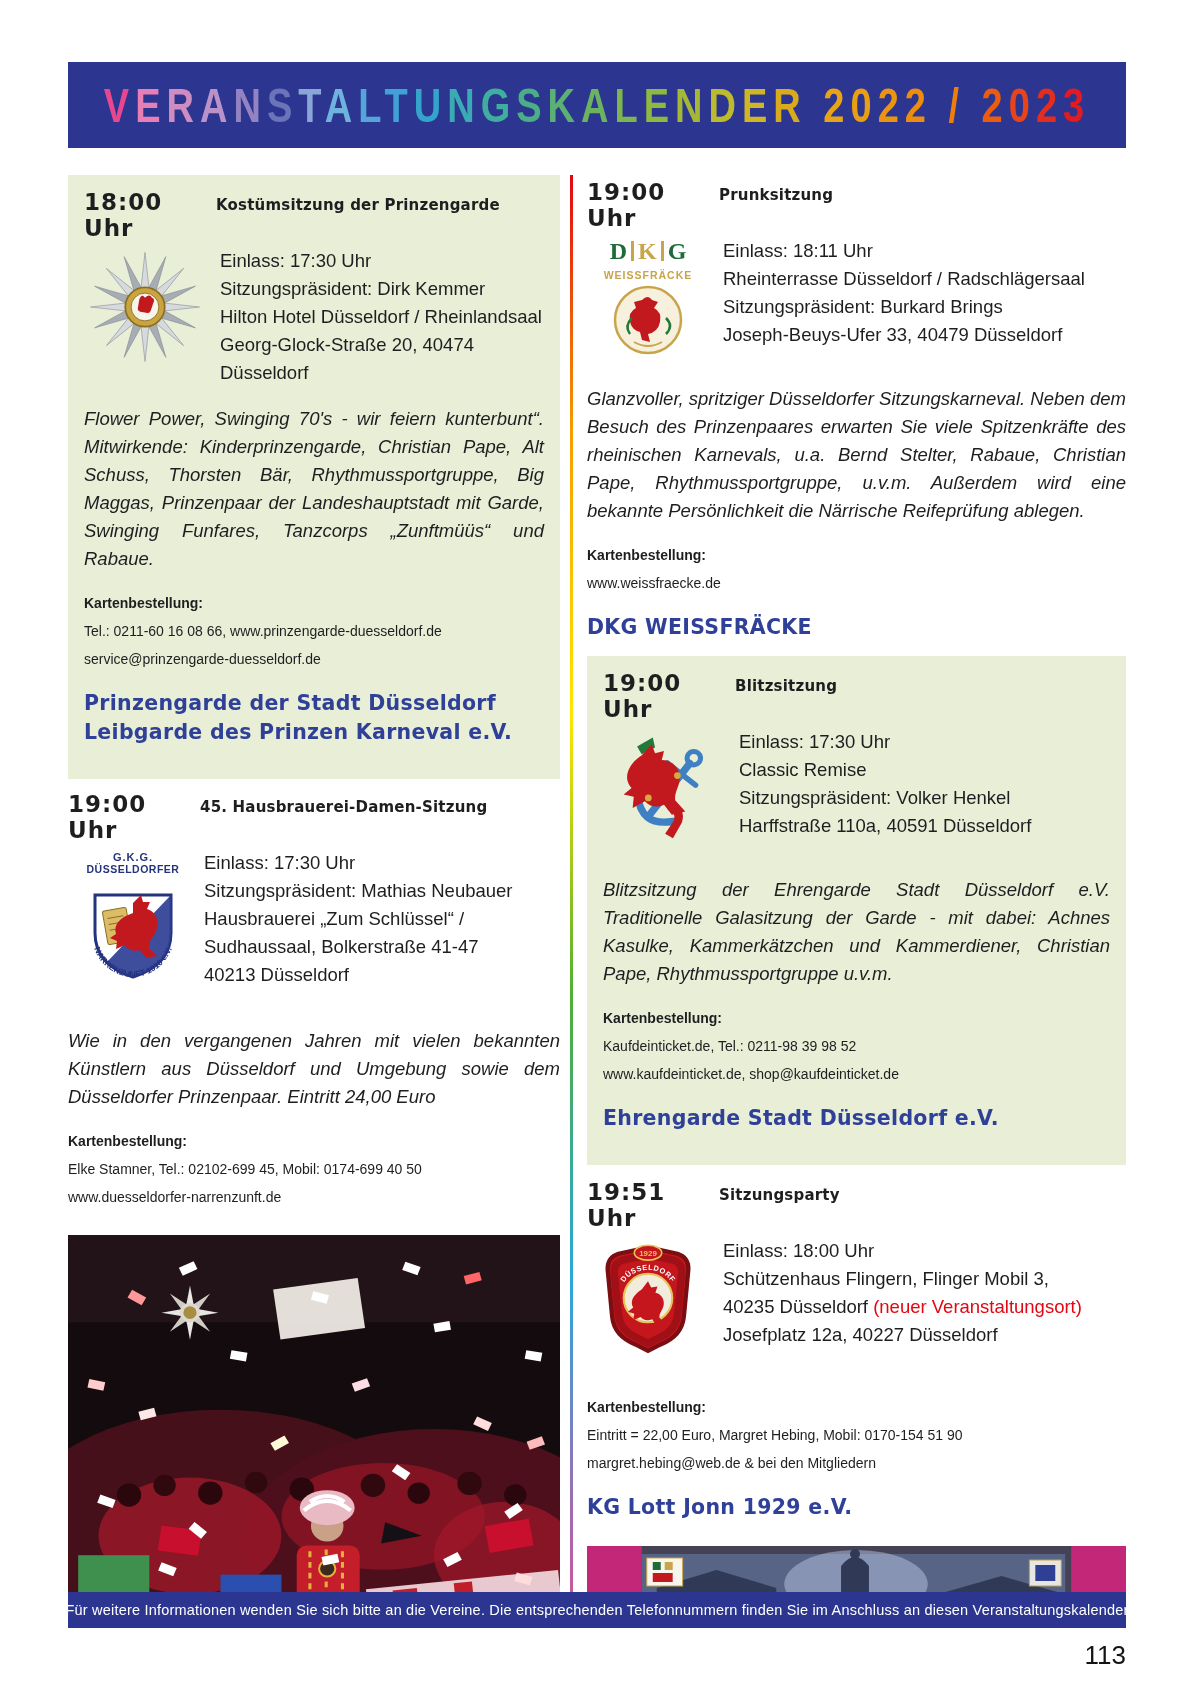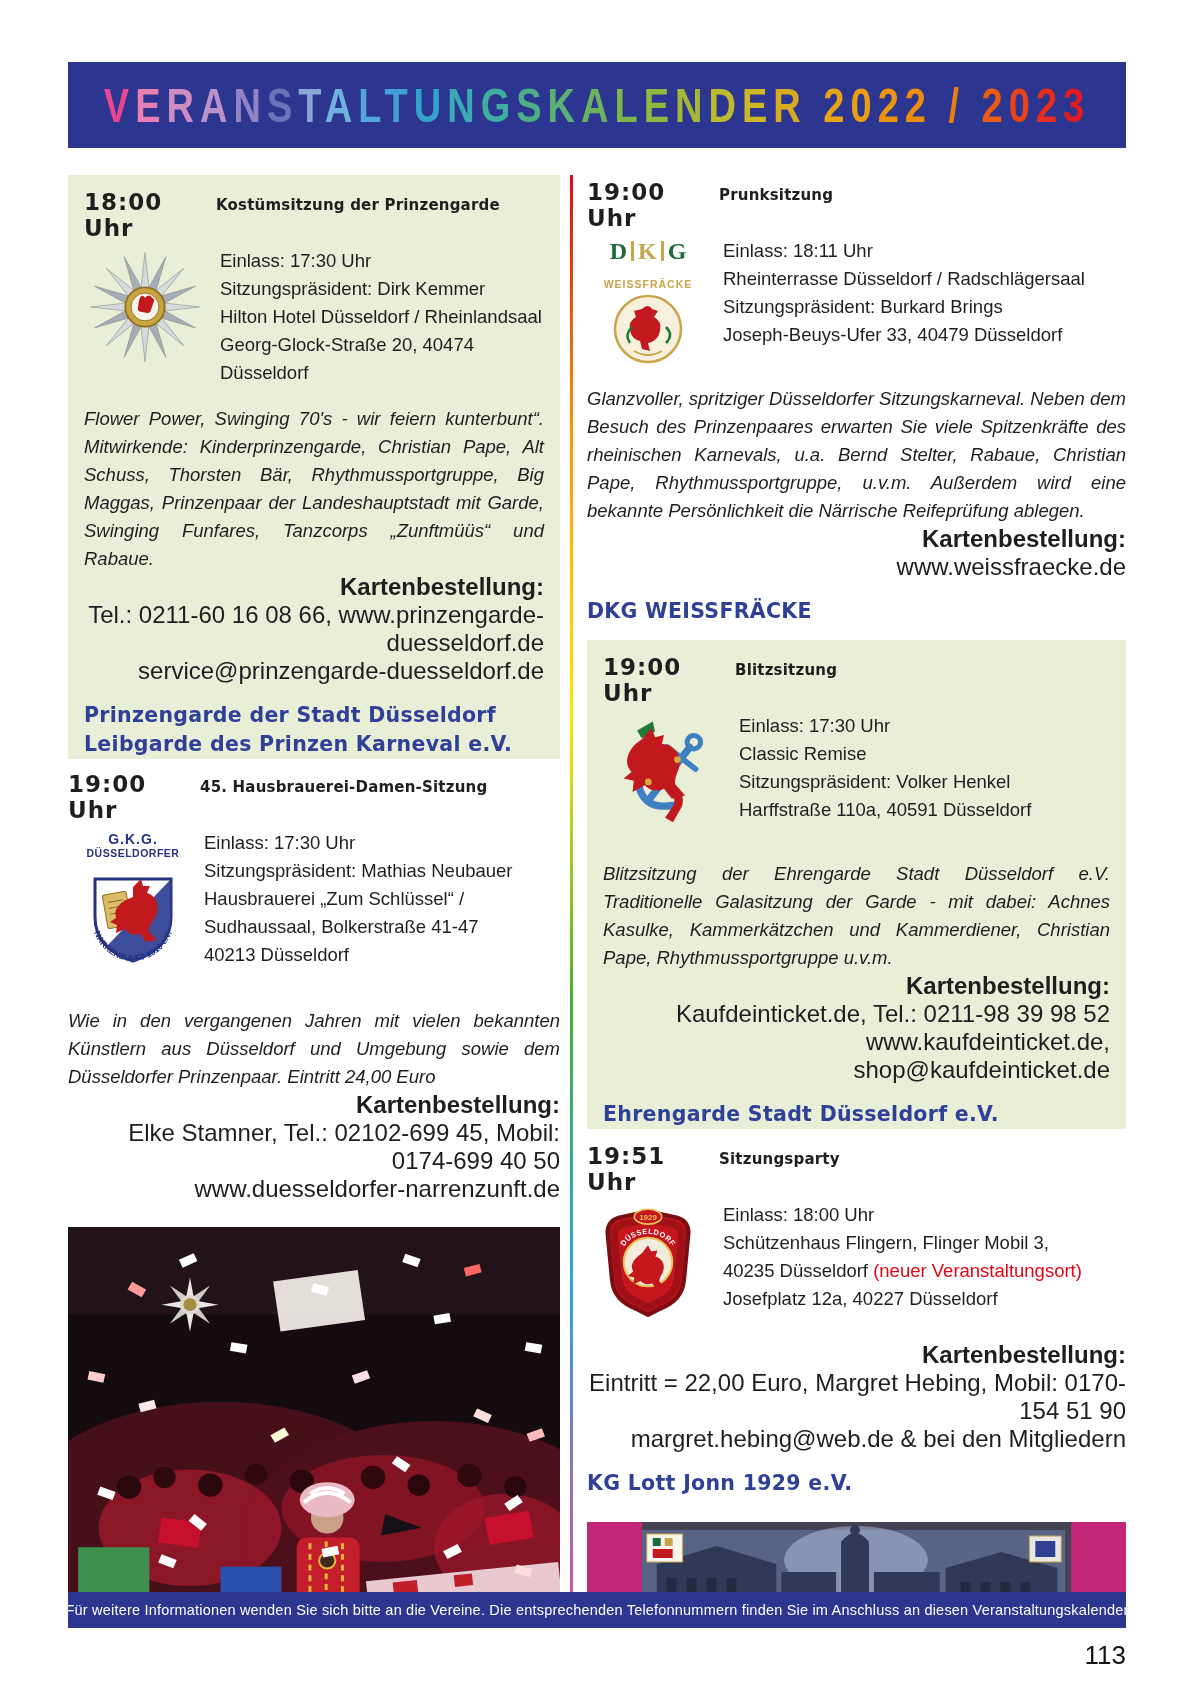--- a/index.html
+++ b/index.html
@@ -22,47 +22,47 @@
   .main{
     position:absolute;left:68px;right:68px;top:175px;height:1417px;
     display:flex;overflow:hidden;
   }
   .col-left{width:492px;flex:none;}
   .divider{
     width:3px;flex:none;margin:0 14px 0 10px;
     background:linear-gradient(180deg,#e30613 0%,#f59c00 18%,#ffe600 38%,#4fae32 58%,#2aa7df 78%,#c9579e 100%);
   }
   .col-right{flex:1;min-width:0;}
-  .box{background:#e9eed7;padding:10px 16px 0;}
+  .box{background:#e9eed7;padding:10px 16px 32px;}
   .plain{padding:0;}
   .mt12{margin-top:12px;} .mt14{margin-top:14px;}
   
   .ehead{display:flex;align-items:baseline;margin:4px 0 6px;
     font-family:"DejaVu Sans",sans-serif;font-weight:bold;}
   .time{width:132px;flex:none;font-size:23px;letter-spacing:1px;}
   .etitle{margin:0;font-size:15px;letter-spacing:.2px;font-weight:bold;white-space:nowrap;}
   .ebody{position:relative;}
   .logo{position:absolute;left:2px;top:2px;text-align:center;}
   .details{margin-left:136px;font-size:18.5px;line-height:28px;}
   .red{color:#e30613;}
   .desc{font-style:italic;text-align:justify;font-size:18.5px;line-height:28px;margin:18px 0 0;}
-  .tickets{margin-top:0;font-size:24px;line-height:28px;text-align:right;}
+  .tickets{margin-top:16px;font-size:14px;line-height:28px;}
   .tlabel{font-weight:bold;}
   .org{
     font-family:"DejaVu Sans",sans-serif;font-weight:bold;color:#2f4099;
     font-size:20.5px;line-height:29px;letter-spacing:.3px;margin:16px 0 0;
   }
   
-  .gkg-t1{font-size:14px;font-weight:bold;color:#25337f;letter-spacing:1px;}
+  .gkg-t1{font-size:11px;font-weight:bold;color:#25337f;letter-spacing:1px;}
   .gkg-t2{font-size:10.5px;font-weight:bold;color:#25337f;letter-spacing:.5px;margin-bottom:14px;}
   .dkg-row{display:flex;align-items:center;justify-content:center;gap:4px;
     font-family:"Liberation Serif",serif;font-weight:bold;font-size:24px;line-height:24px;}
   .dkg-row .g{color:#1d6b3a;} .dkg-row .k{color:#c8a44a;}
   .dkg-bar{width:3px;height:20px;background:#c8a44a;}
-  .dkg-sub{font-size:10.5px;font-weight:bold;color:#c8a44a;letter-spacing:1px;margin:15px 0 3px;}
+  .dkg-sub{font-size:10.5px;font-weight:bold;color:#c8a44a;letter-spacing:1px;margin:6px 0 3px;}
   
   .photo{margin:24px 0 0;padding:0;}
   .photo svg{display:block;}
   
   .footer{
     position:absolute;left:68px;right:68px;top:1592px;height:36px;
     background:#2c3690;display:flex;align-items:center;justify-content:center;z-index:5;
   }
   .footer div{color:#ffffff;font-size:14.5px;letter-spacing:.2px;white-space:nowrap;}
   .pagenum{

